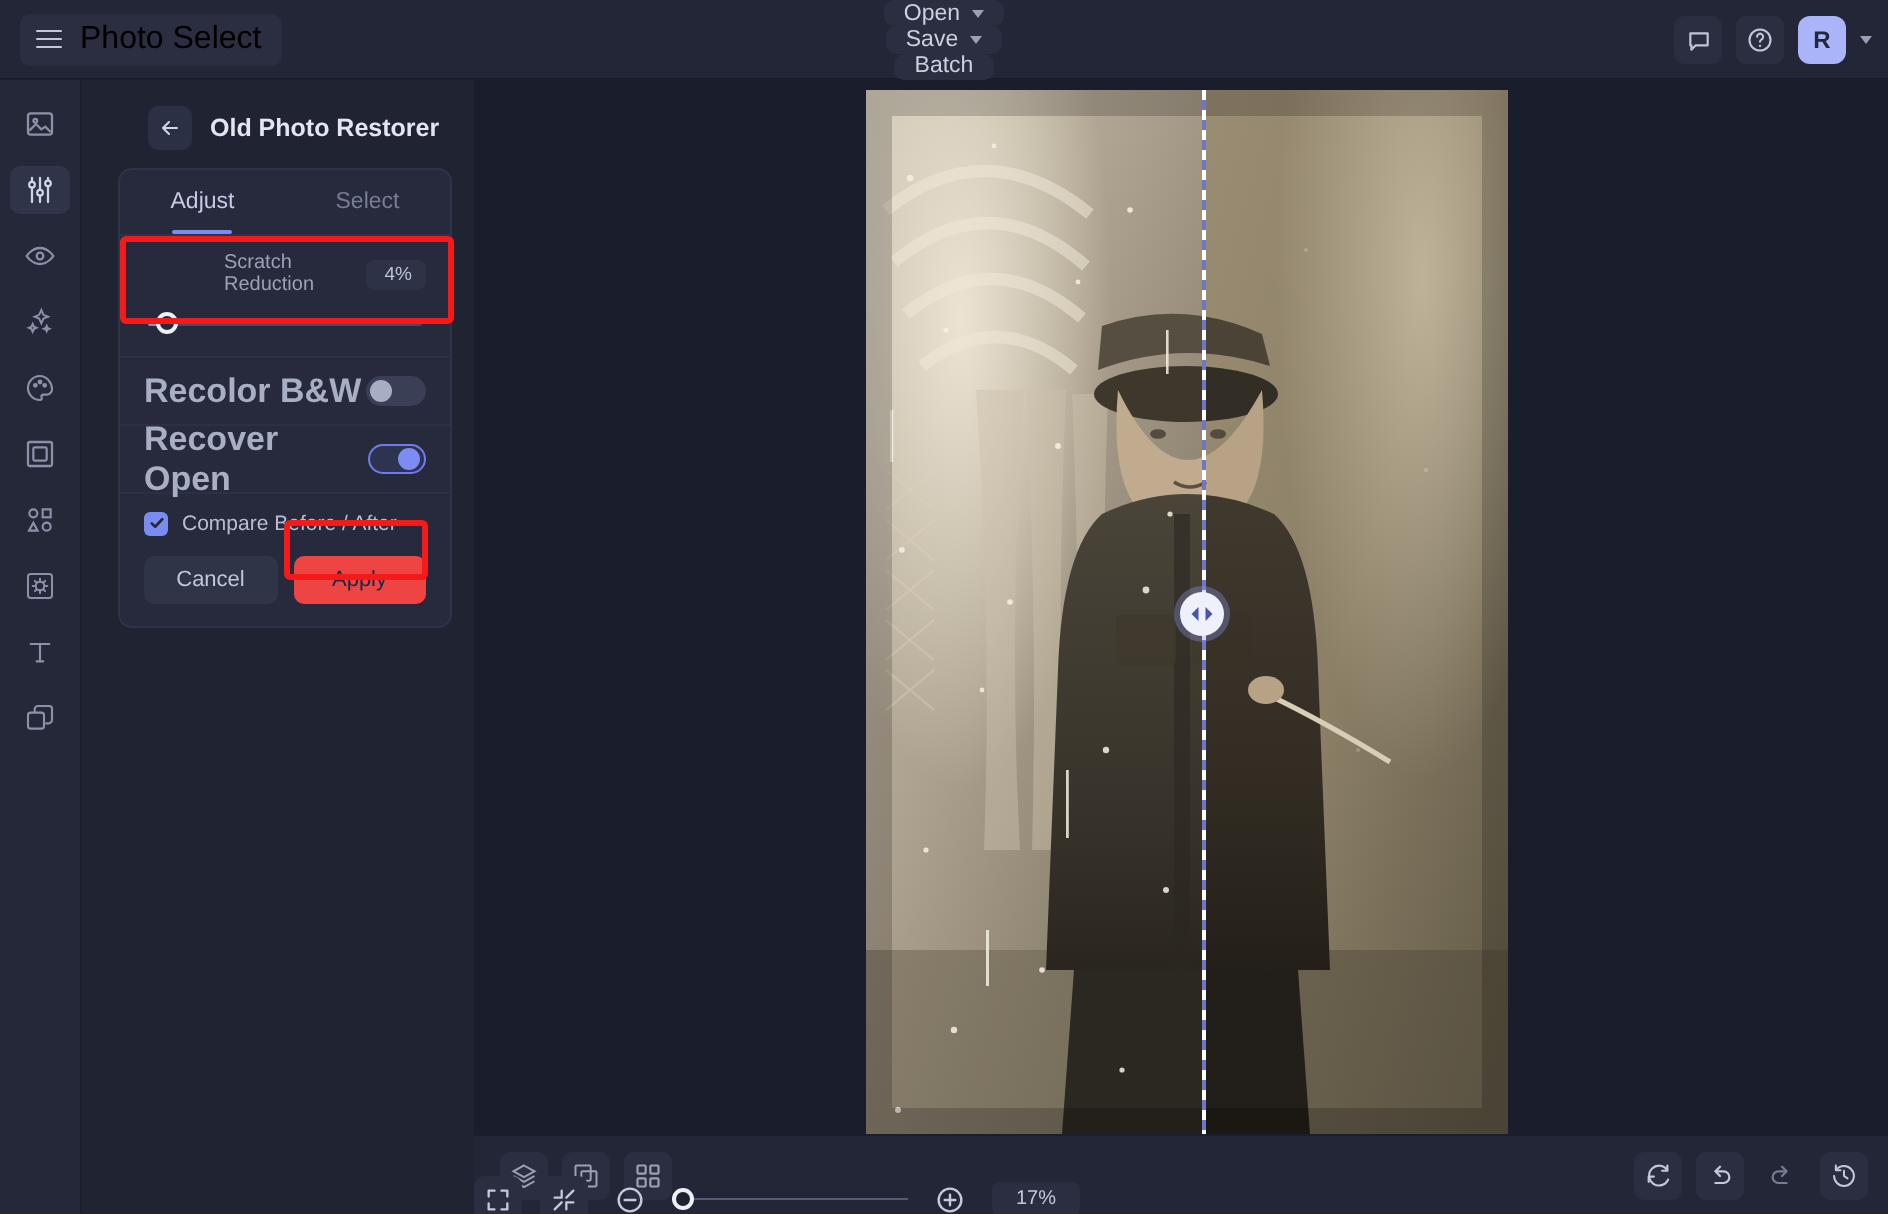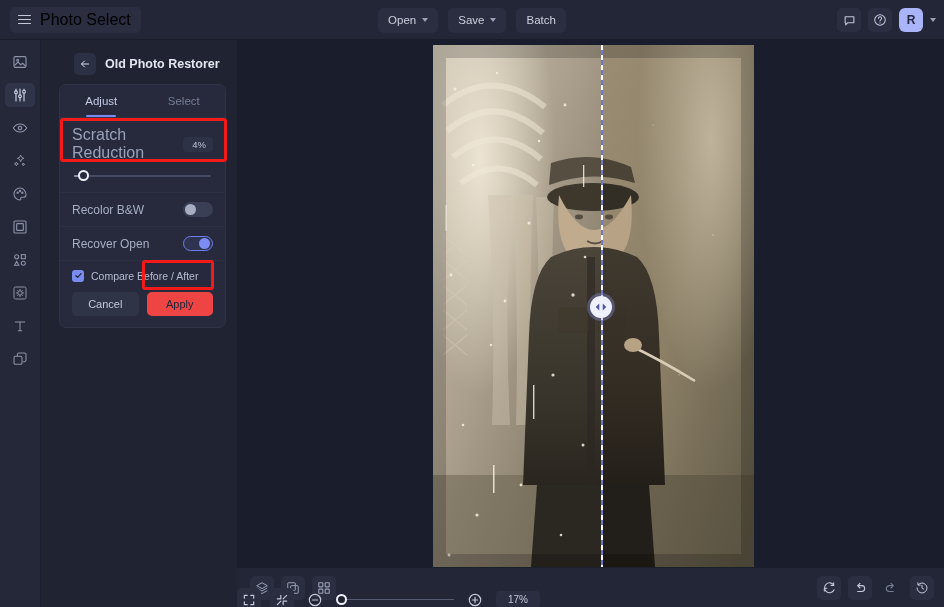--- a/index.html
+++ b/index.html
@@ -22,22 +22,23 @@
     display: flex; align-items: center; gap: 9px;
     margin-left: 10px; padding: 5px 10px 5px 8px;
     border-radius: 5px; background: #2a2e40;
     height: 26px;
   }
   .hamburger { display: flex; flex-direction: column; gap: 2.5px; width: 13px; }
   .hamburger i { display: block; height: 1.5px; background: #c3c7d6; border-radius: 1px; }
 
   .topcenter {
     position: absolute; left: 0; right: 0; top: 0; height: 40px;
-    display: flex; align-items: center; justify-content: center; gap: 10px;
+    display: flex; align-items: center; justify-content: center; 
     pointer-events: none;
+    flex-direction: column;
   }
   .topcenter > * { pointer-events: auto; }
   .tbtn {
     display: flex; align-items: center; gap: 6px;
     height: 25px; padding: 0 10px; border-radius: 5px;
     background: #2a2e40; color: #ccd0de; font-size: 11.5px;
     cursor: pointer;
   }
   .caret { width: 0; height: 0; border-left: 3.5px solid transparent;
            border-right: 3.5px solid transparent; border-top: 4px solid #9aa0b8; }
@@ -94,41 +95,41 @@
     font-size: 11.5px; color: #767d96; position: relative; cursor: pointer;
   }
   .tab.active { color: #c5cbe6; }
   .tab.active::after {
     content: ""; position: absolute; bottom: 0; left: 50%; transform: translateX(-50%);
     width: 30px; height: 2px; background: #7b8cf0; border-radius: 2px;
   }
 
   .row { padding: 8px 12px 2px 12px; }
   .row-label-line { display: flex; align-items: center; justify-content: space-between; }
-  .row-label { color: #9aa1b8; font-size: 16px; }
+  .row-label { color: #9aa1b8; font-size: 10px; margin-left: 40px; }
   .val-chip {
     background: #2d3246; color: #bcc2d8; font-size: 9.5px;
     padding: 2px 7px; border-radius: 4px; min-width: 30px; text-align: right;
   }
   .slider { position: relative; height: 16px; margin-top: 6px; }
   .slider-track {
     position: absolute; top: 7px; left: 2px; right: 2px; height: 2px;
     background: #454b63; border-radius: 2px;
   }
   .slider-fill { position: absolute; top: 7px; left: 2px; height: 2px; background: #8b93b5; border-radius: 2px; }
   .slider-knob {
     position: absolute; top: 2px; width: 11px; height: 11px; border-radius: 50%;
     background: #262a3c; border: 2px solid #eef0f8; cursor: pointer;
   }
 
   .toggle-row {
     display: flex; align-items: center; justify-content: space-between;
     padding: 0 12px; height: 34px; border-top: 1px solid #2b3043;
   }
-  .toggle-label { color: #a8aec4; font-size: 12px; }
+  .toggle-label { color: #a8aec4; font-size: 17px; font-weight: bold; }
   .switch { width: 30px; height: 15px; border-radius: 9px; position: relative; cursor: pointer; }
   .switch.off { background: #3a3f56; }
   .switch.on  { background: #2e3450; border: 1px solid #6f7cf0; }
   .switch .knob { position: absolute; top: 2px; width: 11px; height: 11px; border-radius: 50%; }
   .switch.off .knob { left: 2px; background: #a7adc2; }
   .switch.on  .knob { right: 2px; top: 1px; background: #7d8cf5; }
 
   .check-row {
     display: flex; align-items: center; gap: 7px;
     padding: 0 12px; height: 30px; border-top: 1px solid #2b3043;

